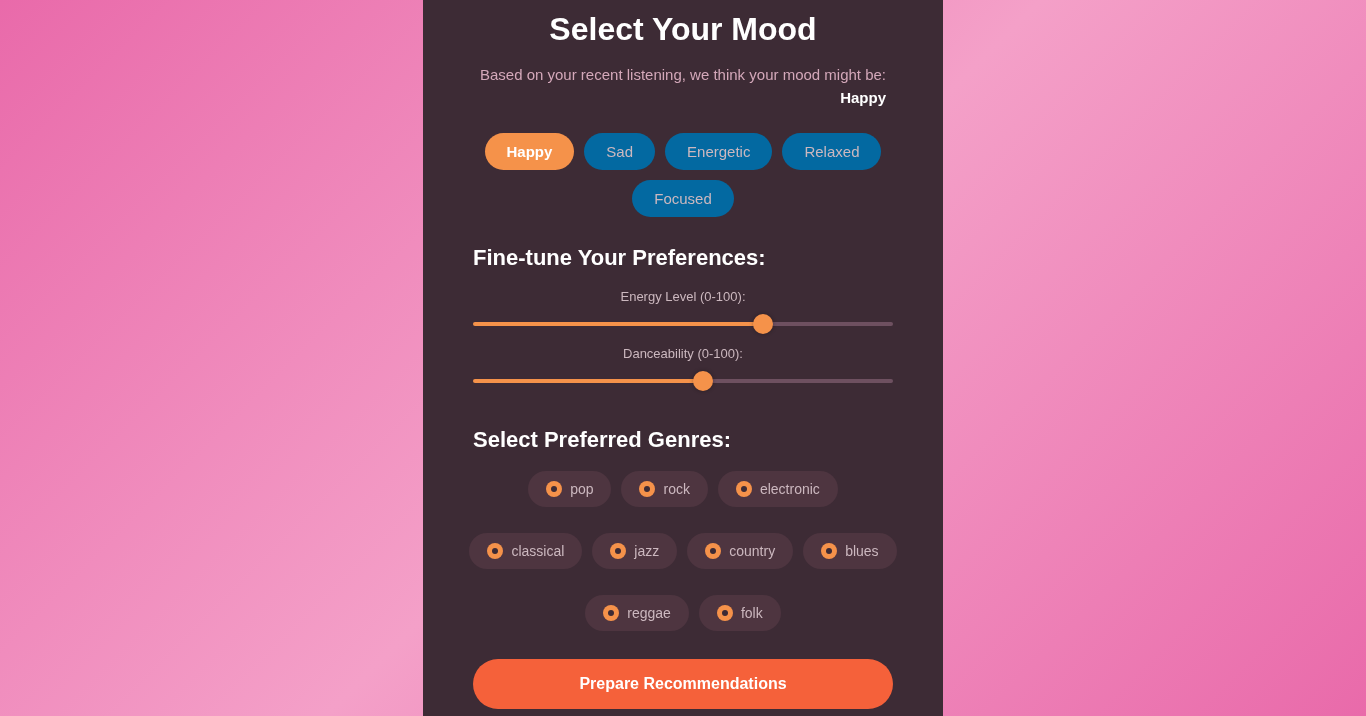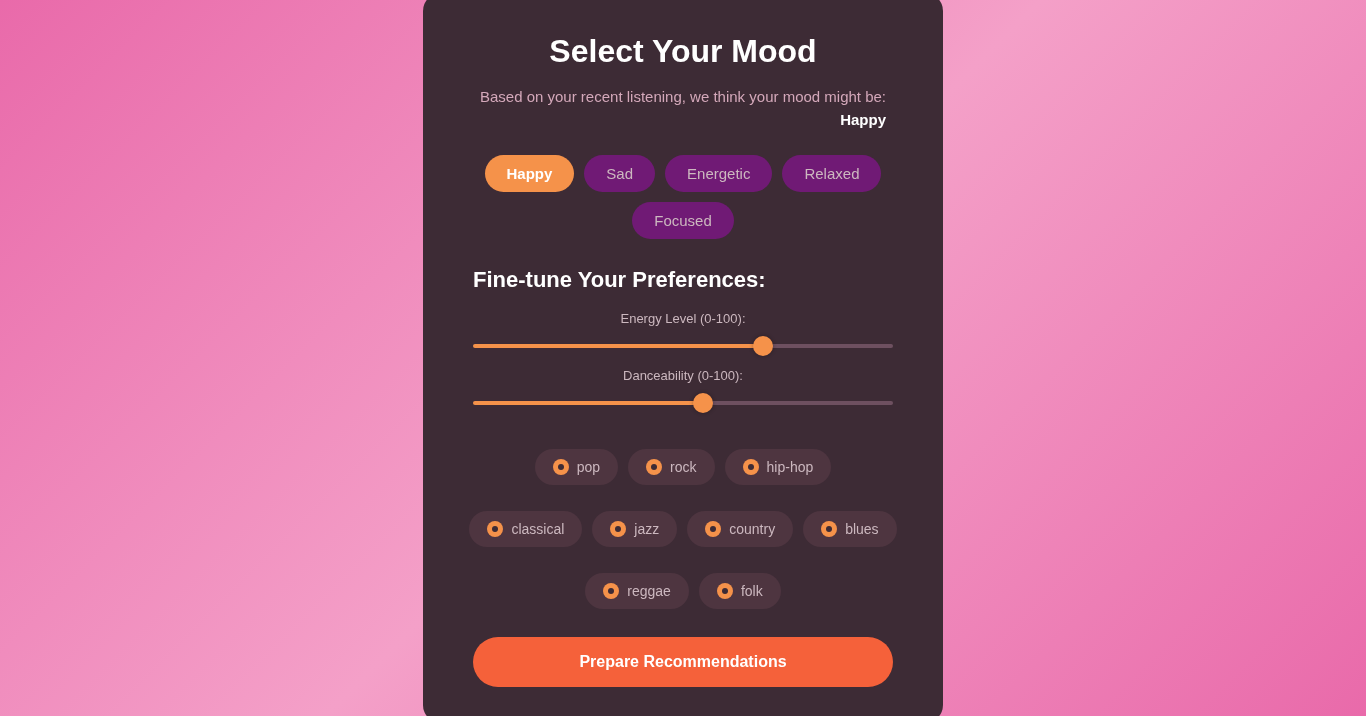--- a/index.html
+++ b/index.html
@@ -61,21 +61,21 @@
       justify-content: center;
     }
 
     .mood-btn {
       padding: 10px 22px;
       border-radius: 50px;
       border: none;
       font-size: 15px;
       font-weight: 500;
       cursor: pointer;
-      background: #701a75;
+      background: #0369a1;
       color: #ccb8bf;
       transition: all 0.2s;
     }
 
     .mood-btn.active {
       background: #f5924a;
       color: #ffffff;
       font-weight: 600;
     }
 
@@ -233,33 +233,34 @@
       <input type="range" class="slider slider-energy" min="0" max="100" value="70" style="">
     </div>
 
     <div class="slider-container">
       <div class="slider-label">Danceability (0-100):</div>
       <input type="range" class="slider slider-dance" min="0" max="100" value="55" style="">
     </div>
   </div>
 
   <div class="genres-section">
+    <div class="section-title">Select Preferred Genres:</div>
     <div class="genre-rows">
       <div class="genre-row">
         <button class="genre-btn">
           <span class="genre-icon"></span>
           <span>pop</span>
         </button>
         <button class="genre-btn">
           <span class="genre-icon"></span>
           <span>rock</span>
         </button>
         <button class="genre-btn">
           <span class="genre-icon"></span>
-          <span>hip-hop</span>
+          <span>electronic</span>
         </button>
       </div>
       <div class="genre-row">
         <button class="genre-btn">
           <span class="genre-icon"></span>
           <span>classical</span>
         </button>
         <button class="genre-btn">
           <span class="genre-icon"></span>
           <span>jazz</span>

